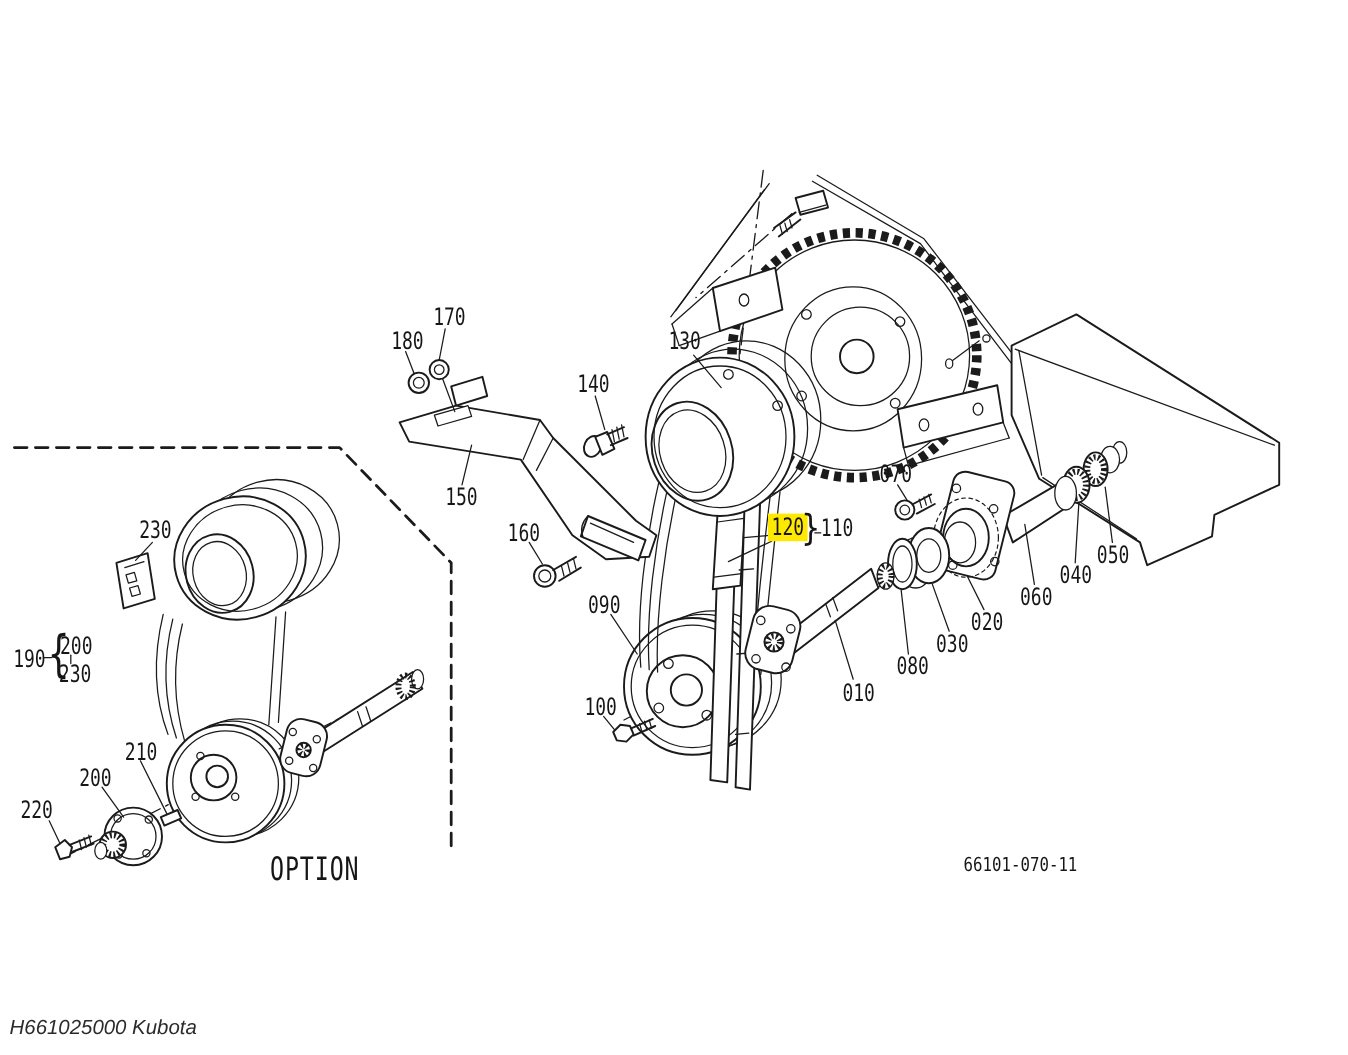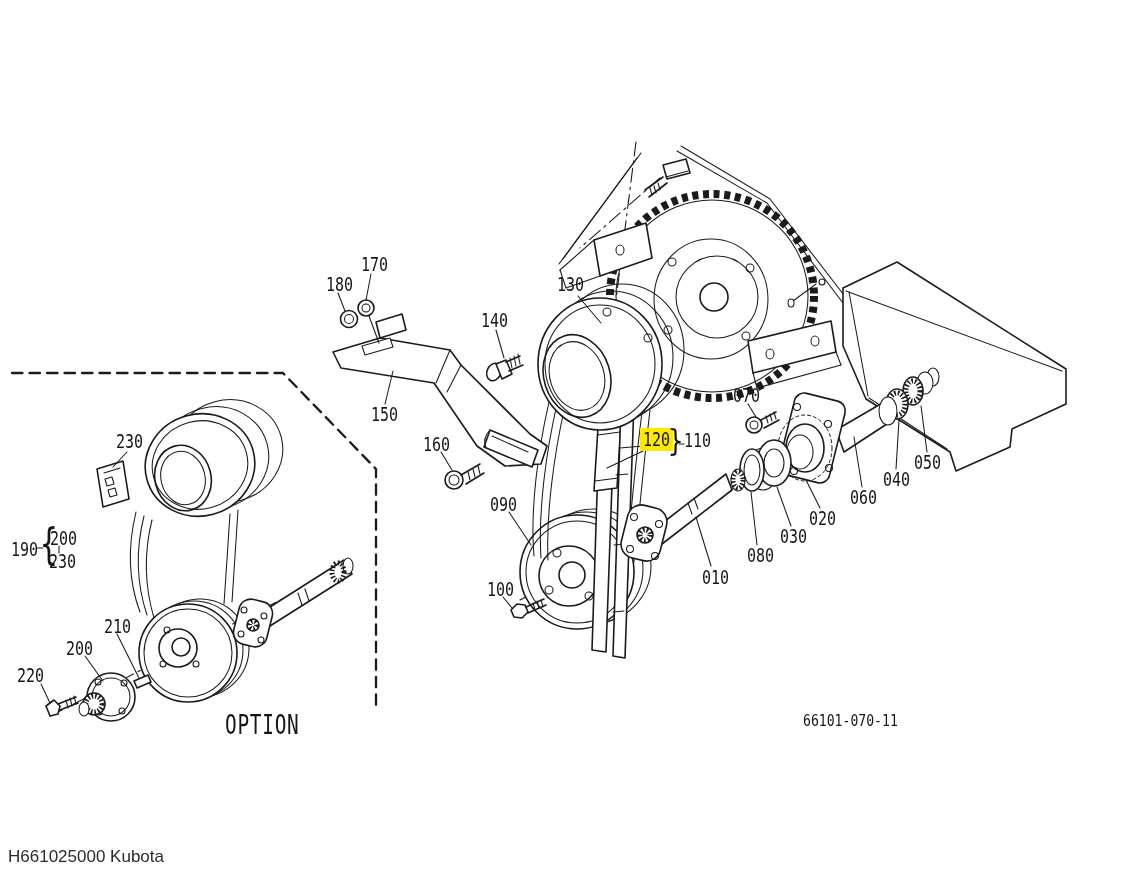--- a/index.html
+++ b/index.html
@@ -8,21 +8,21 @@
   #art{position:absolute;left:0;top:0;}
   .lbl{position:absolute;font-size:20px;color:#161616;white-space:nowrap;
        transform:scale(0.75,1);transform-origin:left top;line-height:1;}
   .lbl-sm{font-size:16px;transform:scale(0.82,1);}
   .lbl-big{font-size:27px;transform:scale(0.72,1);letter-spacing:1px;}
   .brace{position:absolute;font-size:30px;color:#161616;line-height:1;
          transform:scale(0.85,1);transform-origin:left top;font-weight:400;}
   .brace-lg{font-size:42px;transform:scale(0.7,1);}
   .hl{background:#ffe900;padding:1px 4px 2px 4px;display:inline-block;}
   .footer{position:absolute;font-family:"Liberation Sans", sans-serif;font-size:17px;
-          color:#2b2b2b;transform:none;}
+          color:#2b2b2b;transform:none;font-style:italic;}
   
   .ln{fill:none;stroke:#1b1b1b;stroke-width:1.6;stroke-linecap:round;stroke-linejoin:round;}
   .thin{stroke-width:1.05;}
   .wf{fill:#ffffff;}
   .cl{stroke-dasharray:14 5 2.5 5;stroke-width:1.1;}
   .bdash{stroke-dasharray:10.5 7;stroke-width:2.3;}
   .knurl{stroke-dasharray:1.6 1.9;stroke-width:5;fill:none;stroke:#1b1b1b;}
   .teeth{stroke-dasharray:6 4.7;stroke-width:8;fill:none;stroke:#1b1b1b;}
   .hdash{stroke-dasharray:3 3;stroke-width:1;}
 </style>

